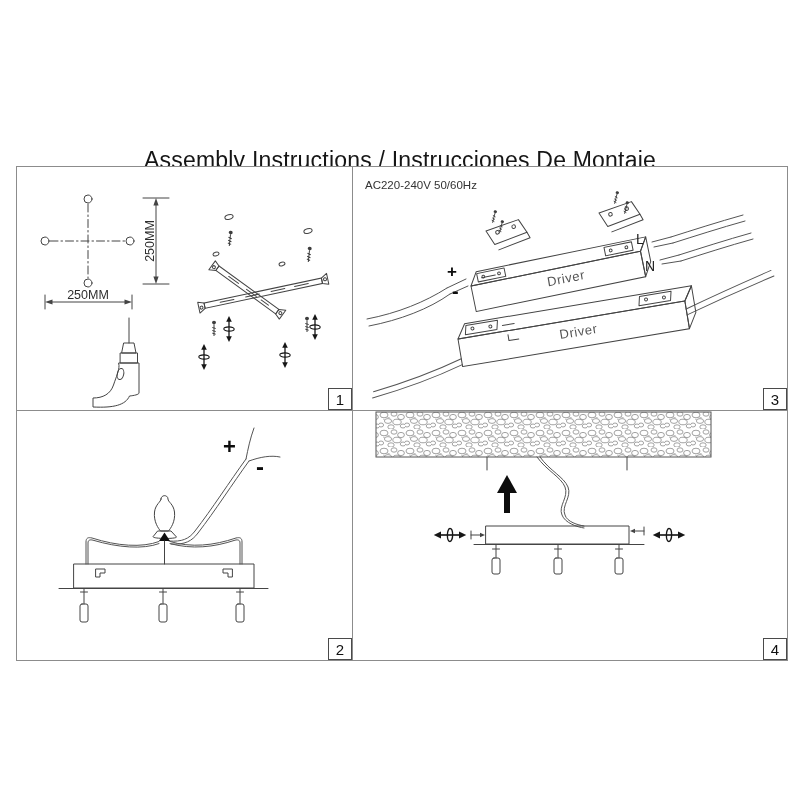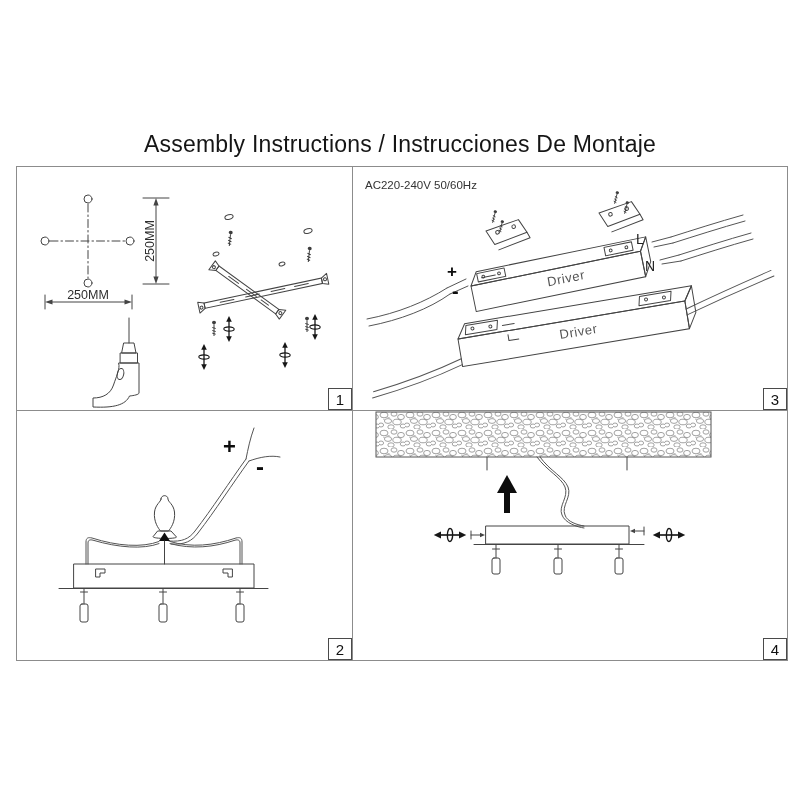--- a/index.html
+++ b/index.html
@@ -3,21 +3,21 @@
 <meta charset="utf-8">
 <style>
   :root{
     --line:#444444;
     --grid:#8c8c8c;
     --ink:#1a1a1a;
     --bg:#ffffff;
   }
   html,body{margin:0;padding:0;background:var(--bg);}
   body{width:800px;height:800px;position:relative;font-family:"Liberation Sans",sans-serif;color:var(--ink);}
-  .title{position:absolute;top:131px;left:0;width:100%;text-align:center;font-size:23px;font-weight:400;color:#151515;margin:0;letter-spacing:.2px;}
+  .title{position:absolute;top:147px;left:0;width:100%;text-align:center;font-size:23px;font-weight:400;color:#151515;margin:0;letter-spacing:.2px;}
   .grid{position:absolute;left:16px;top:166px;width:770px;height:493px;border:1px solid var(--grid);display:grid;grid-template-columns:336px 1fr;grid-template-rows:244px 1fr;background:#fff;}
   .panel{position:relative;overflow:hidden;background:#fff;}
   .panel.p1,.panel.p2{border-right:1px solid var(--grid);}
   .panel.p1,.panel.p3{border-bottom:1px solid var(--grid);}
   .num{position:absolute;right:0;bottom:0;width:22px;height:20px;border:1px solid #4a4a4a;background:#fff;display:flex;align-items:center;justify-content:center;font-size:15px;color:#111;}
   svg{display:block;}
   svg text{font-family:"Liberation Sans",sans-serif;}
   .ln{stroke:var(--line);fill:none;stroke-width:1;stroke-linecap:round;stroke-linejoin:round;}
   .lnw{stroke:#555;fill:none;stroke-width:1;stroke-linecap:round;stroke-linejoin:round;}
   .fl{fill:var(--line);stroke:none;}

